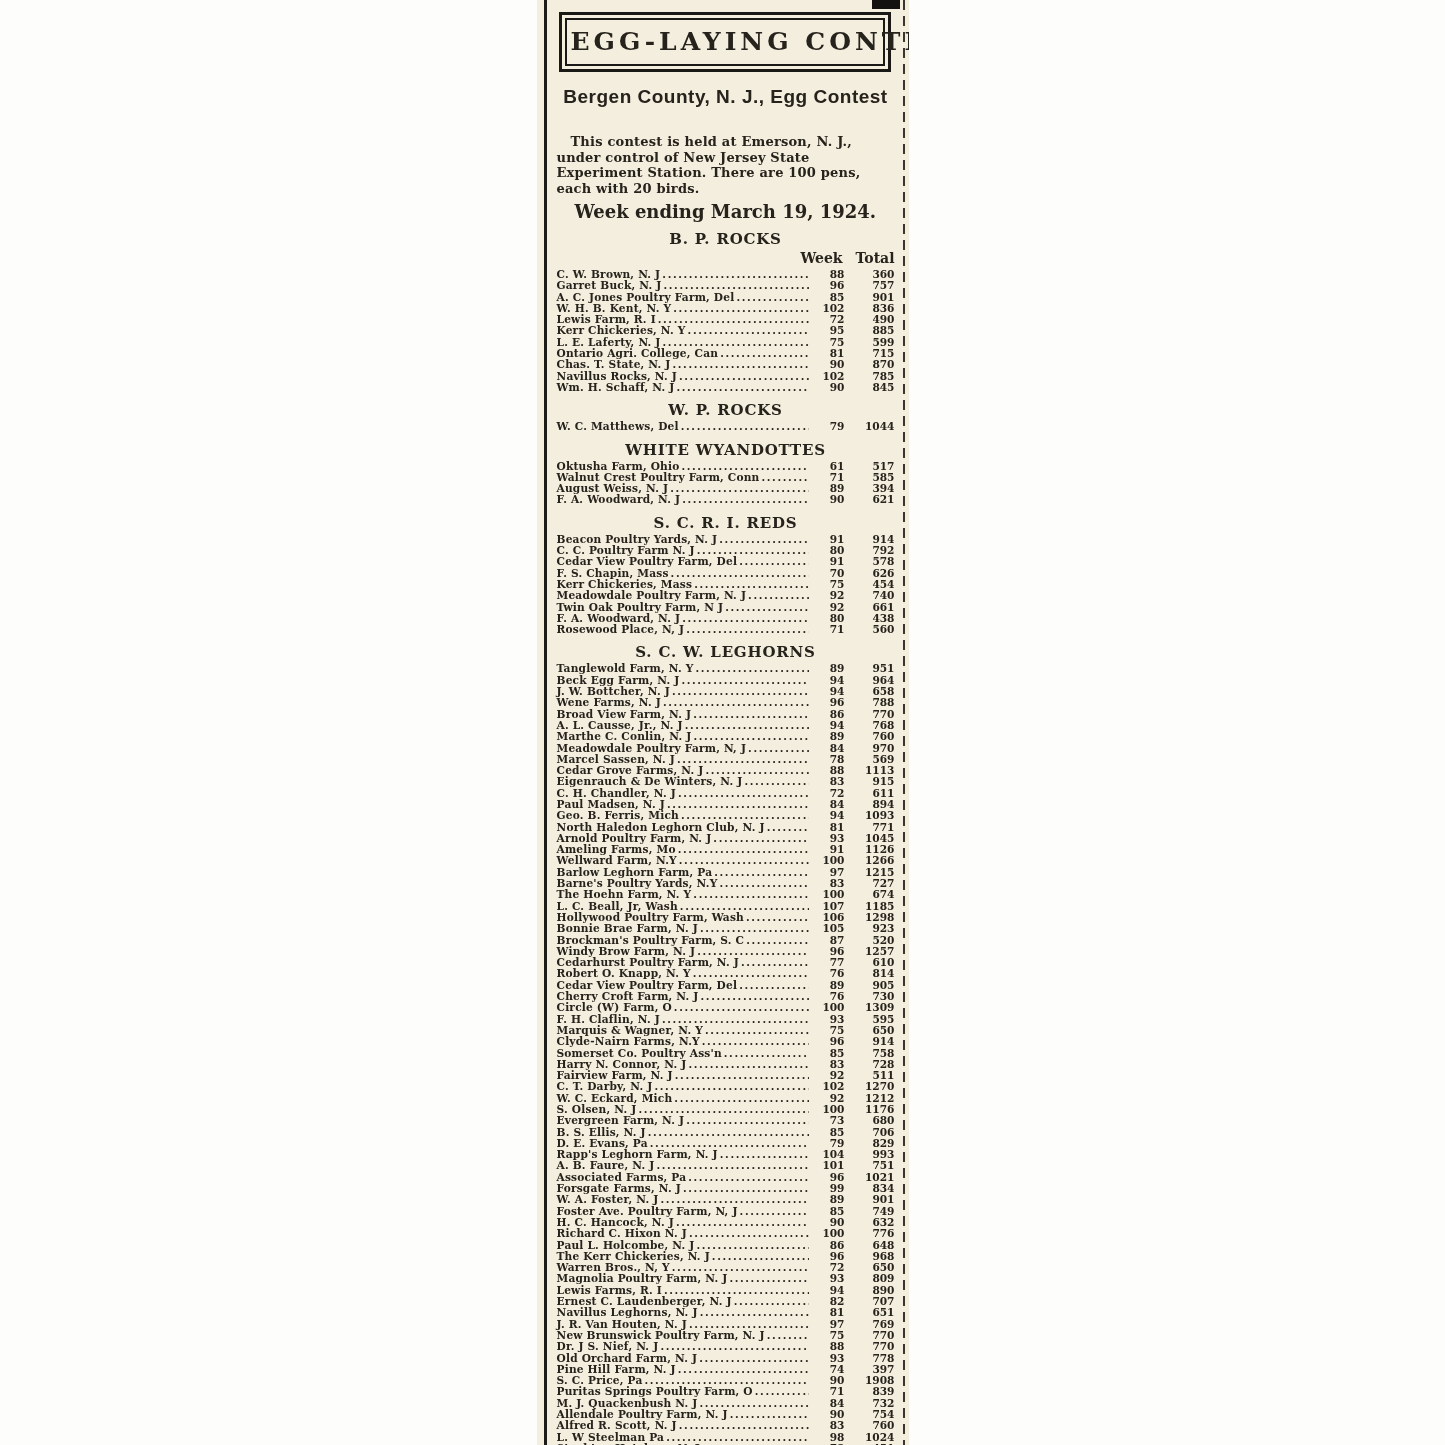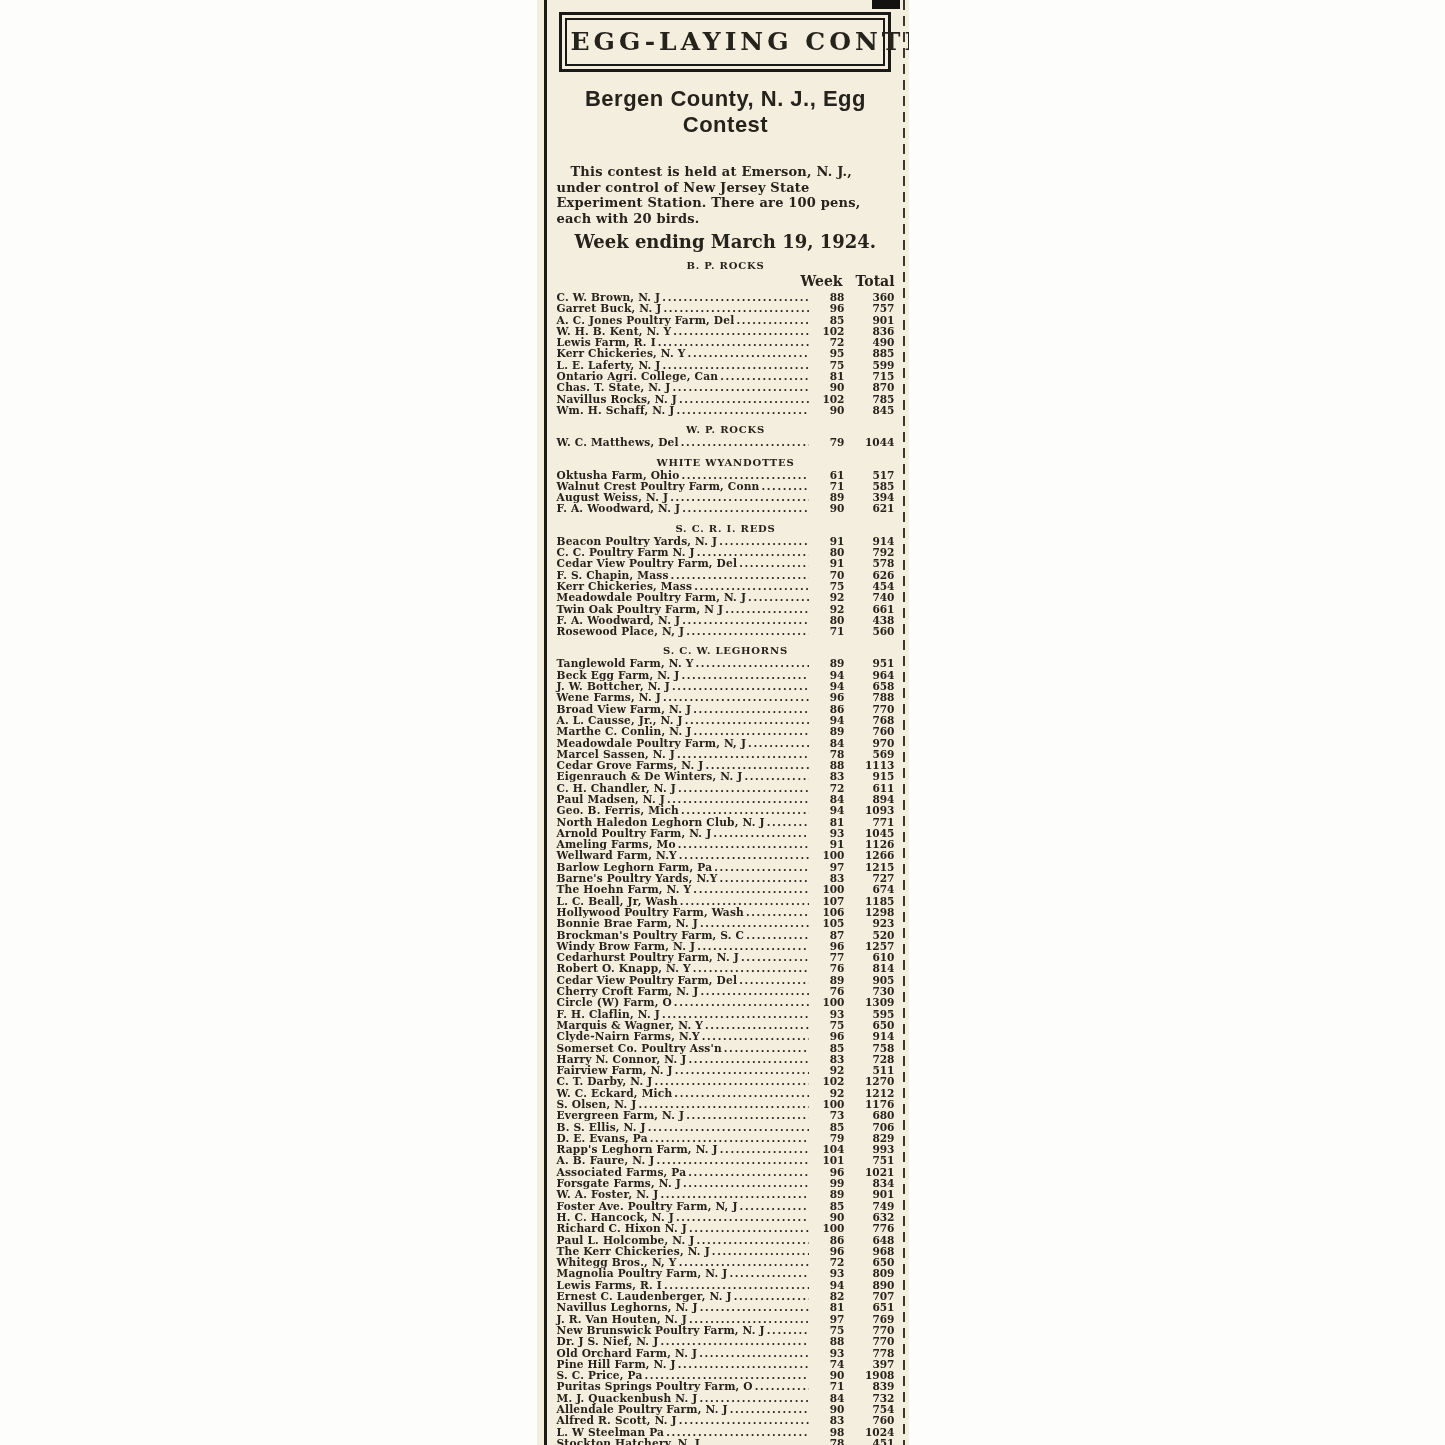--- a/index.html
+++ b/index.html
@@ -42,34 +42,34 @@
     text-align:center;
   }
   .masthead {
     font-size:25px; font-weight:bold; letter-spacing:4px;
     white-space:nowrap;
   }
   .subtitle {
     margin-top:14px;
     text-align:center;
     font-family:"Liberation Sans", sans-serif;
-    font-weight:bold; font-size:22px; letter-spacing:0.5px;
+    font-weight:bold; font-size:19px; letter-spacing:0.5px;
   }
   .intro {
     margin-top:26px;
     font-size:13px; font-weight:bold; line-height:15.5px;
     text-indent:14px; letter-spacing:0.2px;
   }
   .week-ending {
     margin-top:5px; padding-left:18px;
     font-size:18px; font-weight:bold;
   }
   .section-heading {
     text-align:center;
-    font-size:10px; font-weight:bold; letter-spacing:0.8px;
+    font-size:15px; font-weight:bold; letter-spacing:0.8px;
     margin-top:8px; margin-bottom:2px;
   }
   .col-header {
     display:flex; align-items:baseline;
     font-size:14px; font-weight:bold;
     margin-bottom:3px;
   }
   .col-header .sp { flex:1; }
   .col-header .w { width:44px; text-align:right; }
   .col-header .t { width:52px; text-align:right; }
@@ -580,21 +580,21 @@
         <span class="week">86</span>
         <span class="total">648</span>
       </div>
       <div class="row">
         <span class="name">The Kerr Chickeries, N. J</span>
         <span class="dots"></span>
         <span class="week">96</span>
         <span class="total">968</span>
       </div>
       <div class="row">
-        <span class="name">Whitegg Bros., N, Y</span>
+        <span class="name">Warren Bros., N, Y</span>
         <span class="dots"></span>
         <span class="week">72</span>
         <span class="total">650</span>
       </div>
       <div class="row">
         <span class="name">Magnolia Poultry Farm, N. J</span>
         <span class="dots"></span>
         <span class="week">93</span>
         <span class="total">809</span>
       </div>

